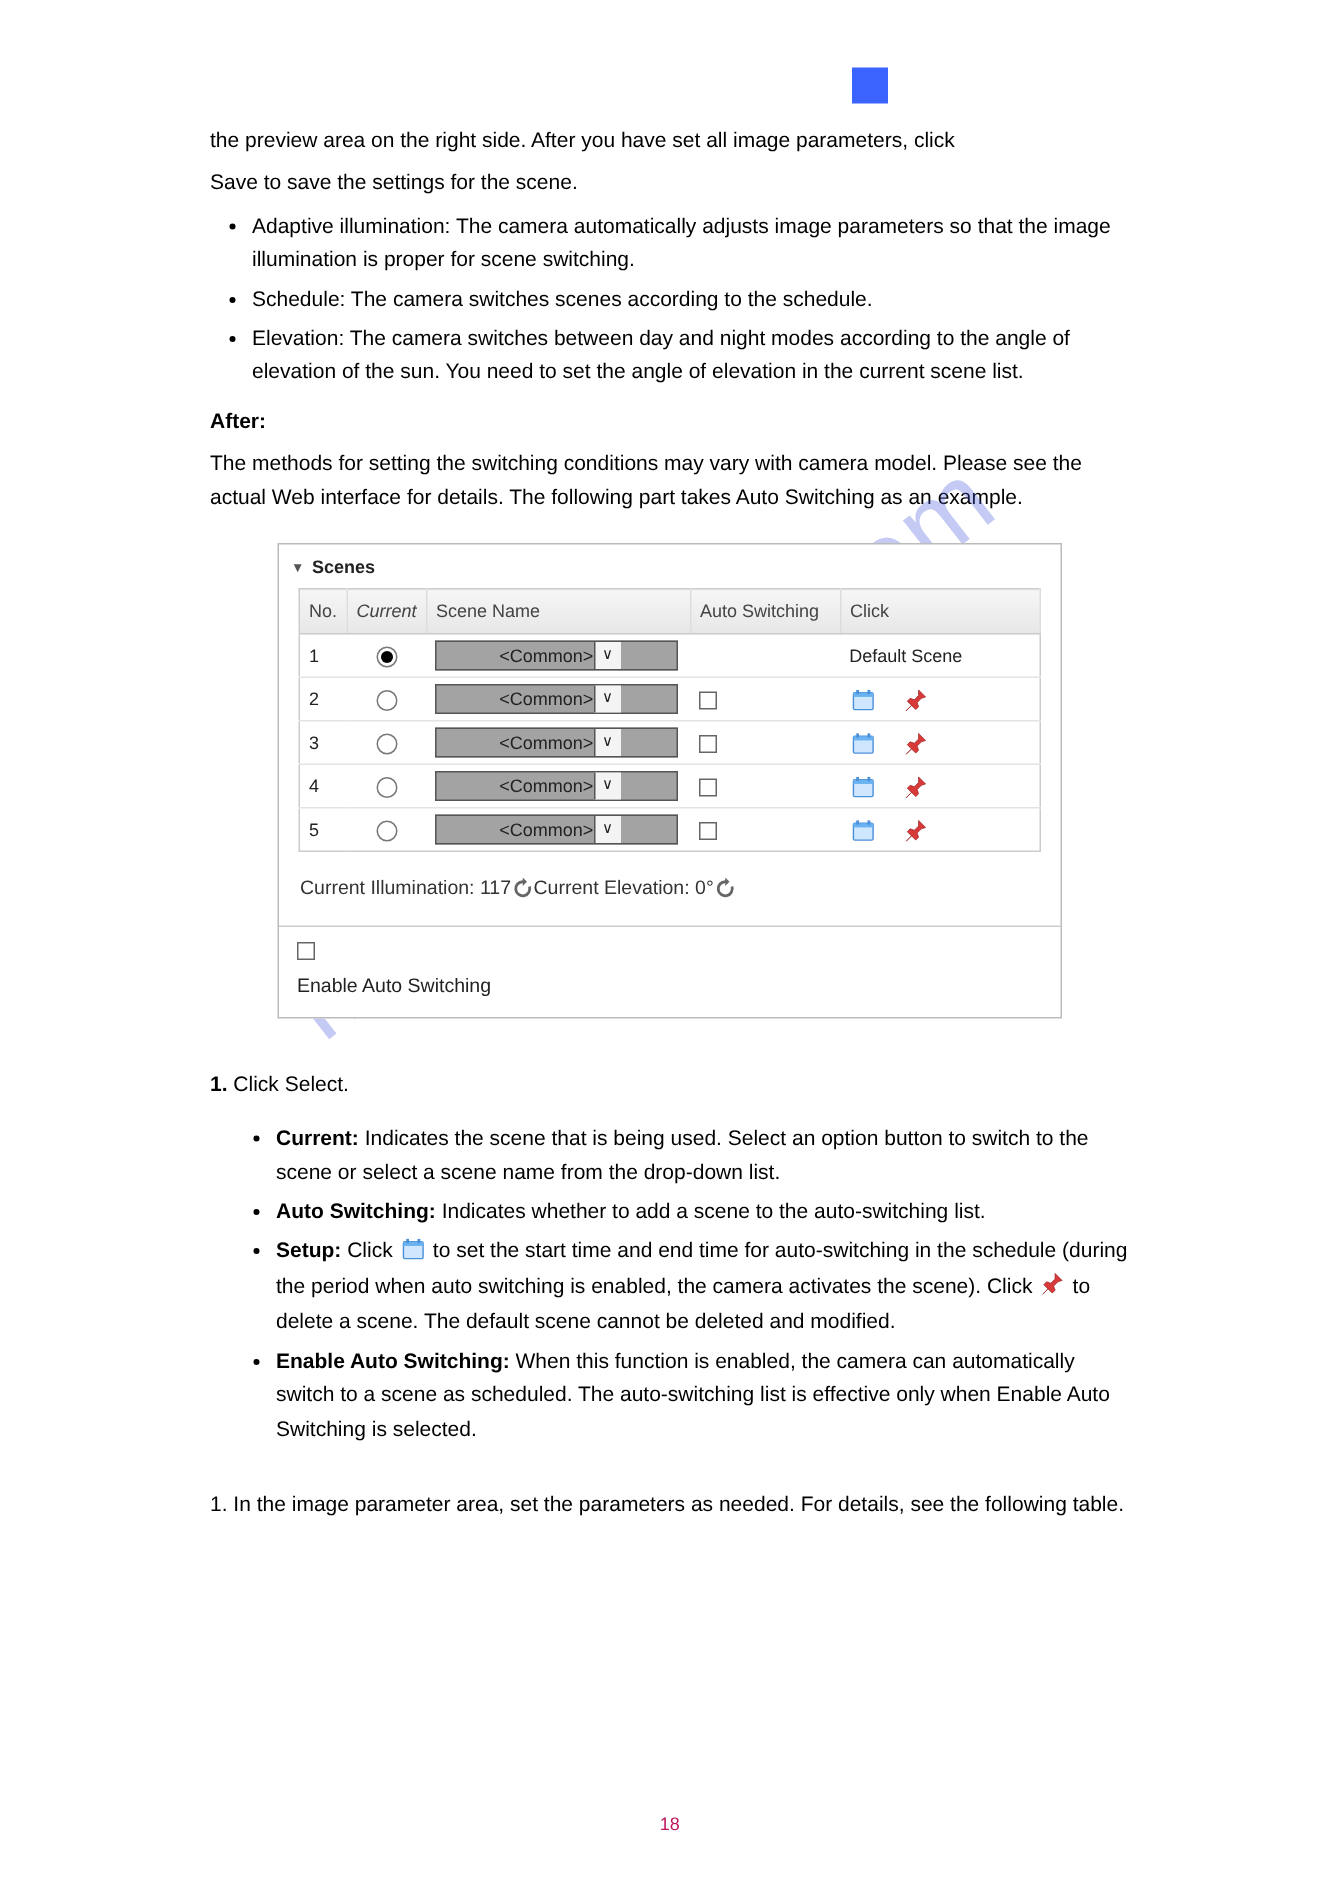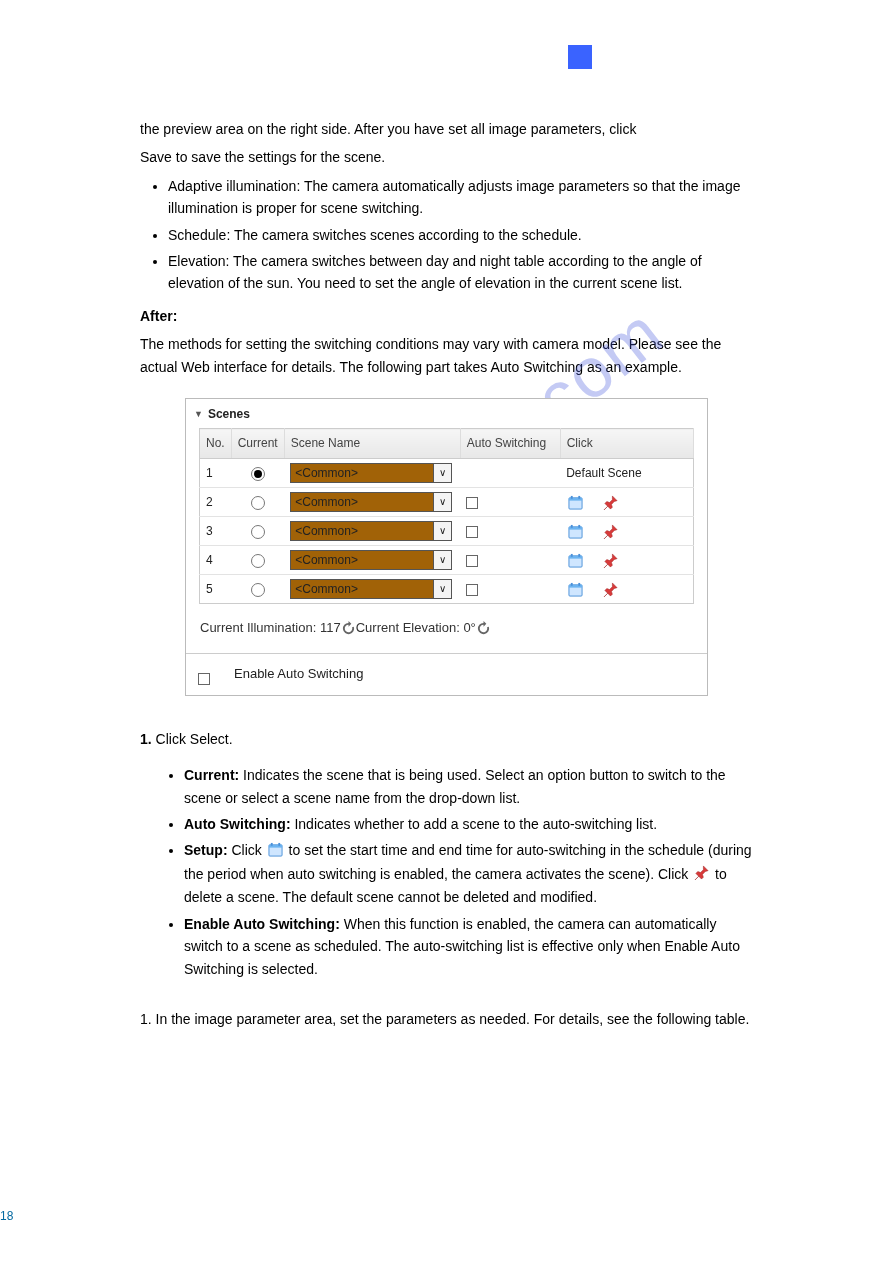--- a/index.html
+++ b/index.html
@@ -15,21 +15,21 @@
   }
   .page-marker {
     position: absolute;
     top: 45px;
     right: 301px;
     width: 24px;
     height: 24px;
     background: #3a63ff;
   }
   .content {
-    padding: 118px 140px 0 140px;
+    padding: 82px 140px 0 140px;
     font-size: 14px;
     line-height: 1.6;
   }
   .content p { margin: 0 0 6px 0; }
   .content ul {
     list-style: disc;
     padding-left: 28px;
     margin: 0 0 10px 0;
   }
   .content ul li { margin-bottom: 4px; }
@@ -71,21 +71,21 @@
     font-size: 12px;
   }
   .scenes-table td {
     border-bottom: 1px solid #e3e3e3;
     padding: 4px 6px;
     vertical-align: middle;
     height: 28px;
   }
   .scenes-table tr:last-child td { border-bottom: none; }
   .col-no { width: 14px; }
-  .col-cur { width: 50px; text-align: center; }
+  .col-cur { width: 50px; text-align: center; font-style: italic; }
   .col-name { width: 176px; }
   .col-auto { width: 100px; }
   .col-setup { }
   .radio-outer {
     display: inline-block;
     width: 14px; height: 14px;
     border: 1px solid #777;
     border-radius: 50%;
     position: relative;
     vertical-align: middle;
@@ -96,23 +96,23 @@
     position: absolute;
     top: 2px; left: 2px; right: 2px; bottom: 2px;
     background: #000;
     border-radius: 50%;
   }
   .combo {
     display: inline-flex;
     width: 162px;
     height: 20px;
     border: 1px solid #555;
-    background: #a16207;
-    align-items: center;
-    justify-content: space-between;
+    background: #a3a3a3;
+    align-items: center;
+    justify-content: center;
     padding-left: 4px;
   }
   .combo-arrow {
     width: 18px;
     height: 100%;
     border-left: 1px solid #555;
     display: flex;
     align-items: center;
     justify-content: center;
     background: #f4f4f4;
@@ -142,33 +142,34 @@
     font-size: 13px;
     color: #333;
   }
   .refresh-icon {
     width: 15px; height: 15px;
     display: inline-block;
     color: #555;
   }
   .enable-row {
     display: flex;
-    align-items: flex-end;
-    gap: 24px;
+    align-items: flex-start;
+    gap: 7px;
     padding: 10px 12px;
     font-size: 13px;
+    flex-direction: column;
   }
   .inline-icon { vertical-align: middle; display: inline-block; margin: 0 2px; }
   .page-num {
     position: absolute;
     bottom: 40px;
     left: 0; right: 0;
-    text-align: left;
+    text-align: center;
     font-size: 12px;
-    color: #0369a1;
+    color: #be185d;
   }
   
   .watermark {
     position: absolute;
     top: 460px;
     left: 140px;
     font-size: 70px;
     color: rgba(70,90,220,0.32);
     transform: rotate(-38deg);
     transform-origin: center;
@@ -186,21 +187,21 @@
 <div class="watermark">manualshive.com</div>
 
 <div class="content">
 
   <p><span>the preview area on the right side. After you have set all image parameters, click</span></p>
   <p><span>Save to save the settings for the scene.</span></p>
 
   <ul>
     <li>Adaptive illumination: The camera automatically adjusts image parameters so that the image illumination is proper for scene switching.</li>
     <li>Schedule: The camera switches scenes according to the schedule.</li>
-    <li>Elevation: The camera switches between day and night table according to the angle of elevation of the sun. You need to set the angle of elevation in the current scene list.</li>
+    <li>Elevation: The camera switches between day and night modes according to the angle of elevation of the sun. You need to set the angle of elevation in the current scene list.</li>
   </ul>
 
   <p class="note-line">
     <span class="note-label">After:</span>
   </p>
   <p>The methods for setting the switching conditions may vary with camera model. Please see the actual Web interface for details. The following part takes Auto Switching as an example.</p>
 
   <div class="screenshot">
     <div class="scenes-header">
       <span class="tri">▼</span>

